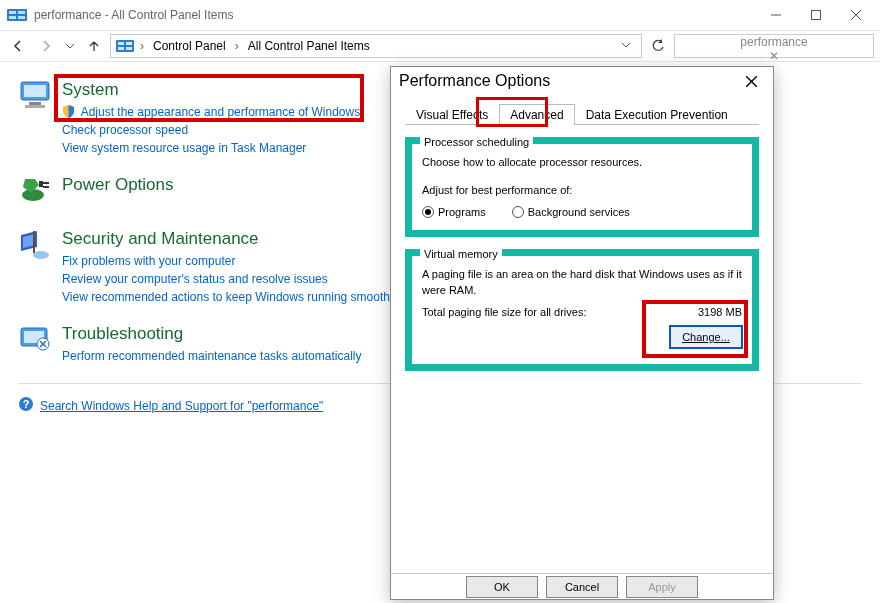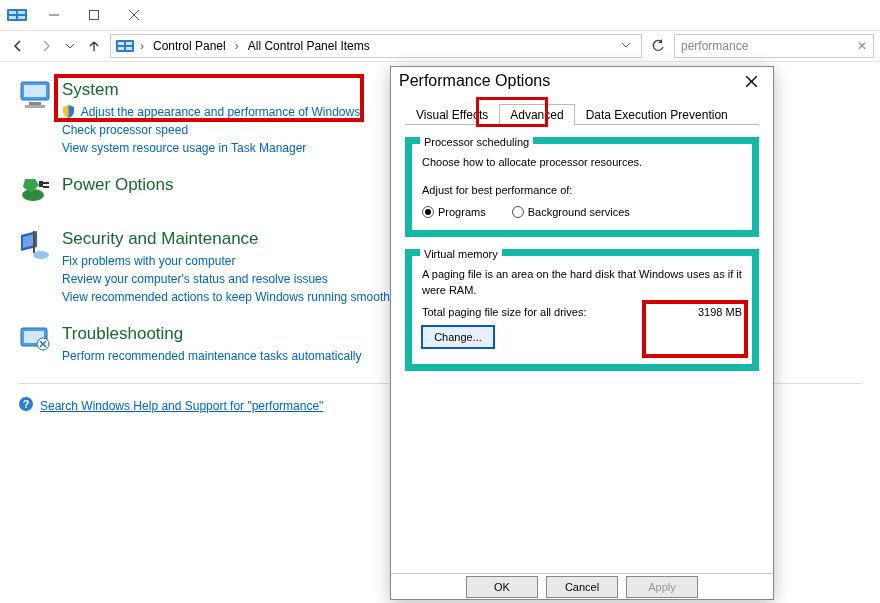--- a/index.html
+++ b/index.html
@@ -10,21 +10,21 @@
   .titlebar .title { flex:1; color:#666; font-size:12px; }
   .winbtn { width:40px; height:28px; display:flex; align-items:center; justify-content:center; color:#555; }
   .addrbar { display:flex; align-items:center; height:32px; border-top:1px solid #e5e5e5; border-bottom:1px solid #e5e5e5; padding:0 6px; gap:4px; }
   .nav-arrow { width:24px; height:24px; display:flex; align-items:center; justify-content:center; color:#555; }
   .breadcrumb-box { flex:1; display:flex; align-items:center; height:24px; border:1px solid #ccc; padding:0 4px; gap:2px; }
   .bc-icon { width:20px; height:16px; display:inline-flex; align-items:center; justify-content:center; }
   .bc-sep { color:#666; margin:0 3px; }
   .bc-seg { color:#000; padding:2px 4px; }
   .addr-drop { color:#555; padding:0 6px; }
   .refresh-btn { width:24px; height:24px; display:flex; align-items:center; justify-content:center; color:#555; border:1px solid transparent; }
-  .search-box { width:200px; height:24px; border:1px solid #ccc; display:flex; align-items:center; padding:0 6px; justify-content:space-between; color:#999; }
+  .search-box { width:200px; height:24px; border:1px solid #ccc; display:flex; align-items:center; padding:0 6px; justify-content:space-between; color:#999;flex-direction:column; }
   .content { padding:18px 18px 0 18px; }
   .cat { display:flex; margin-bottom:18px; }
   .cat-icon { width:36px; height:36px; flex:none; margin-right:8px; display:flex; align-items:flex-start; justify-content:center; }
   .cat-body { }
   .cat-title { color:#156b2f; font-size:17px; font-weight:400; margin-bottom:3px; }
   .cat-link { color:#0066cc; font-size:12px; line-height:18px; display:block; }
   .cat-link .shield { display:inline-block; width:14px; height:14px; vertical-align:-2px; margin-right:2px; }
   .help-row { border-top:1px solid #ddd; margin-top:8px; padding-top:12px; display:flex; align-items:center; gap:6px; }
   .help-row a { color:#0066cc; text-decoration:underline; }
   
@@ -41,36 +41,37 @@
   .ftxt { font-size:11px; line-height:16px; margin-bottom:8px; }
   .radio-row { display:flex; gap:26px; align-items:center; }
   .radio { display:flex; align-items:center; gap:4px; font-size:11px; }
   .radio .dot { width:12px; height:12px; border:1px solid #555; border-radius:50%; display:inline-flex; align-items:center; justify-content:center; }
   .radio .dot.sel::after { content:""; width:6px; height:6px; background:#000; border-radius:50%; }
   .vm-row { display:flex; justify-content:space-between; font-size:11px; margin-bottom:8px; }
   .btn { height:22px; min-width:72px; border:1px solid #888; background:#e9e9e9; font-size:11px; display:inline-flex; align-items:center; justify-content:center; padding:0 10px; }
   .btn.primary { border:1px solid #0a57c2; background:#e6f0fc; outline:1px solid #0a57c2; }
   .btn.disabled { color:#999; }
   .dlg-footer { position:absolute; bottom:0; left:0; right:0; height:26px; border-top:1px solid #ccc; display:flex; align-items:center; justify-content:center; gap:8px; padding:0 14px; }
-  .change-wrap { display:flex; position:relative; }
+  .change-wrap { display:flex; justify-content:flex-end; position:relative;text-decoration:underline; }
   .bighl { position:absolute; border:4px solid #d40000; pointer-events:none; }
 </style>
 </head>
 <body>
 
 <div class="titlebar">
   <span class="app-icon">
     <svg width="20" height="16" viewBox="0 0 20 16">
         <rect x="0" y="2" width="20" height="12" fill="#2b7cd3" rx="1"></rect>
         <rect x="2" y="4" width="7" height="3" fill="#bde0ff"></rect>
         <rect x="11" y="4" width="7" height="3" fill="#bde0ff"></rect>
         <rect x="2" y="9" width="7" height="3" fill="#bde0ff"></rect>
         <rect x="11" y="9" width="7" height="3" fill="#bde0ff"></rect>
       </svg>
   </span>
+  <span class="title">performance - All Control Panel Items</span>
   <div class="winbtn">
       <svg width="10" height="10">
         <line x1="0" y1="5" x2="10" y2="5" stroke="#555"></line>
       </svg>
     </div>
   <div class="winbtn">
       <svg width="10" height="10">
         <rect x="0.5" y="0.5" width="9" height="9" fill="none" stroke="#555"></rect>
       </svg>
     </div>

